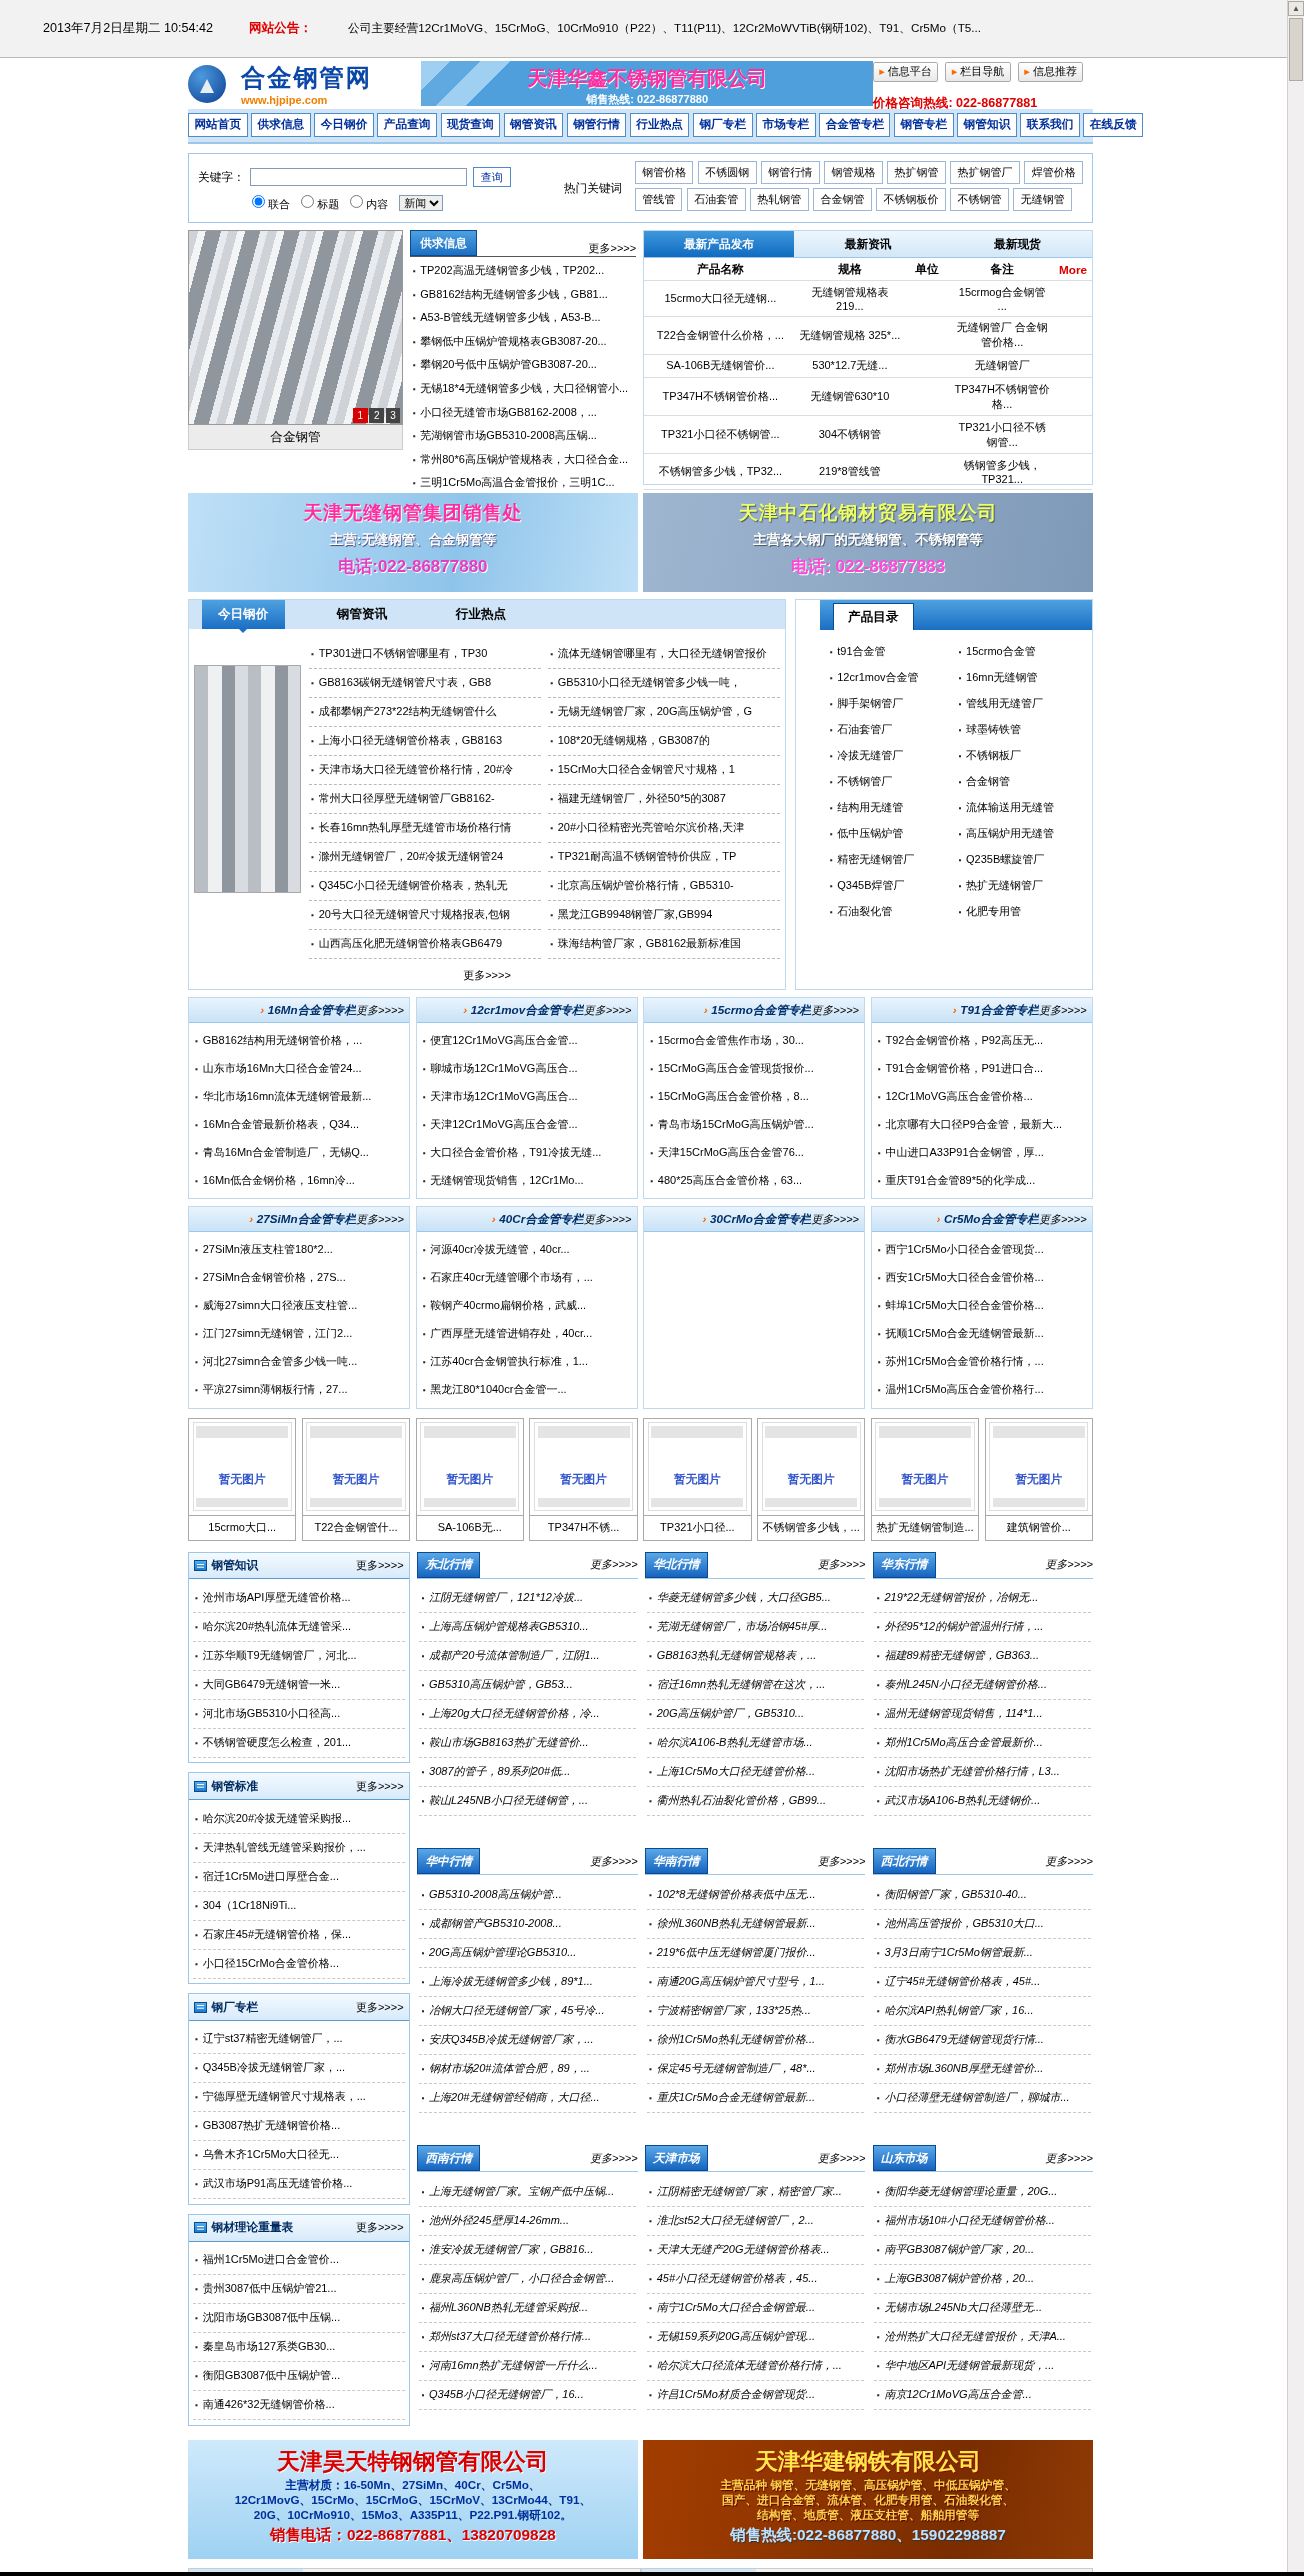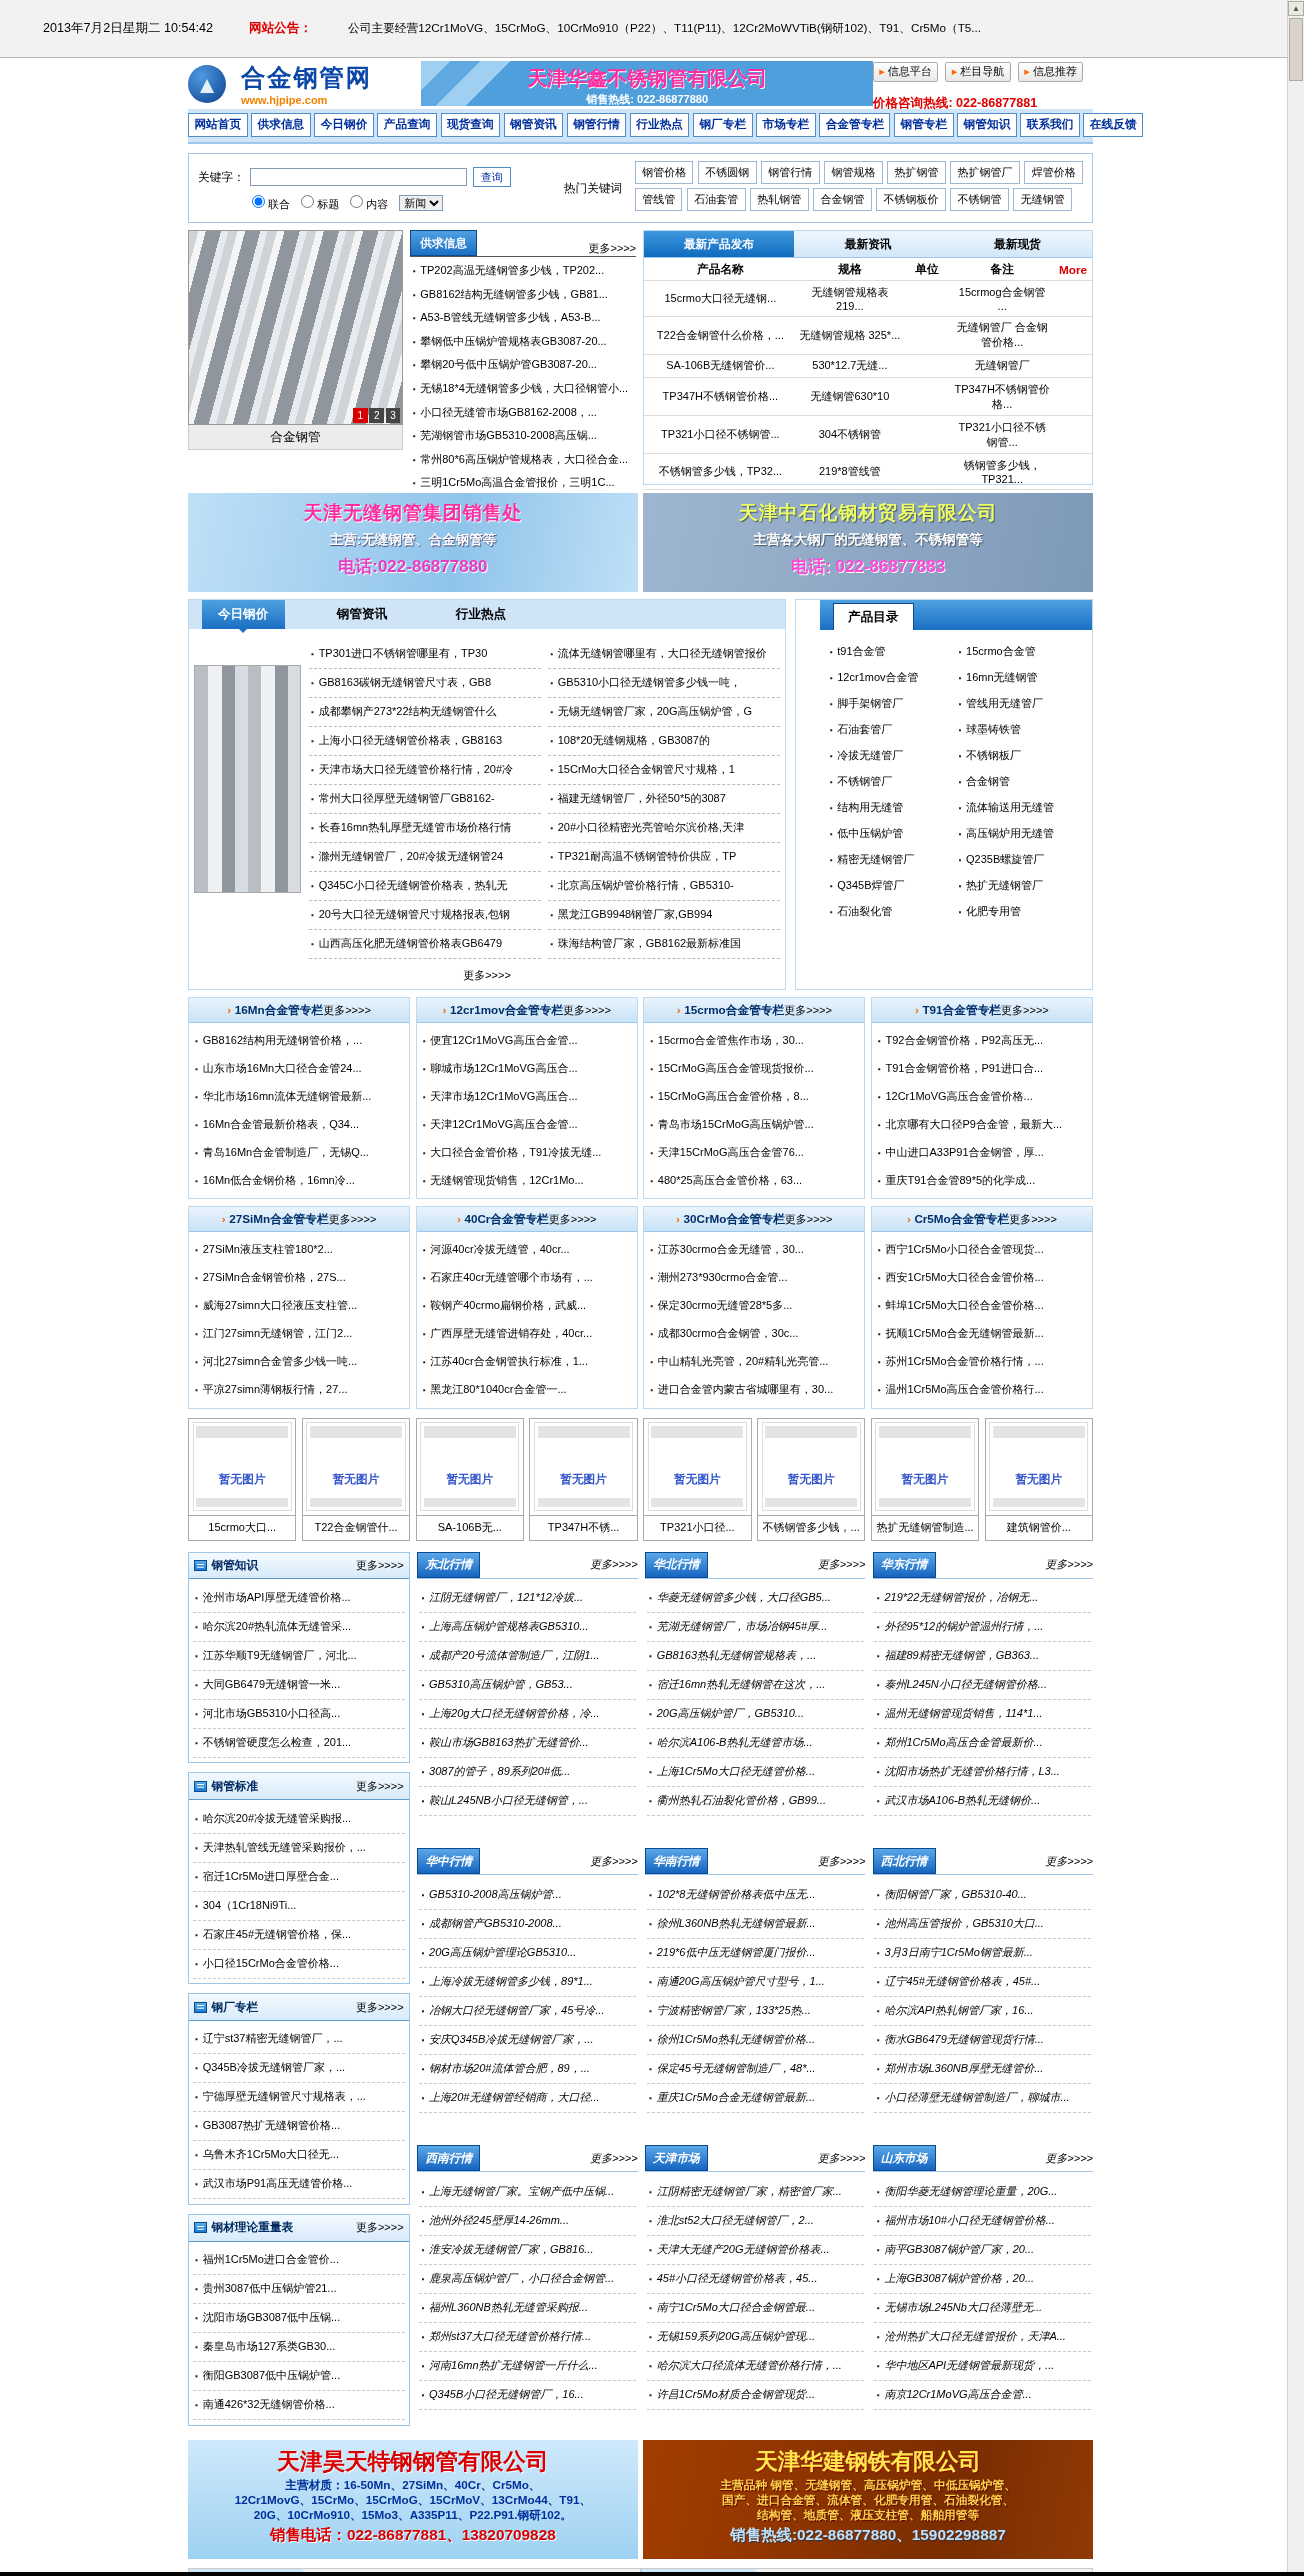--- a/index.html
+++ b/index.html
@@ -127,21 +127,21 @@
   .catalog-hd span { display:inline-block; background:#fff; font-size:12.6px; font-weight:bold;
     padding:4.5px 14.5px; border:0.9px solid #0b4a8f; border-bottom:none; }
   .catalog-body { display:flex; padding:9px 7.2px; }
   .catalog-body ul { flex:1; }
   .catalog-body li.it { line-height:25px; }
 
   
   .cols4 { display:flex; gap:5.4px; margin-top:7.2px; }
   .colbox { flex:1; border:0.9px solid #bcd9f0; }
   .colbox-hd { background:linear-gradient(#eaf4fd,#c8e2f6); border-bottom:0.9px solid #9cc6ea;
-    display:flex; justify-content:center; align-items:center; padding:4.5px 5.4px; }
+    display:flex; justify-content:flex-end; align-items:center; padding:4.5px 5.4px;font-style:italic; }
   .colbox-hd .t { font-size:11.7px; font-weight:bold; color:#00306b; white-space:nowrap; overflow:hidden; }
   .colbox-hd .t::before { content:"›"; color:#f60; font-weight:bold; margin-right:3.6px; }
   .colbox ul { padding:3.6px 3.6px; }
   .colbox li.it { line-height:26px; }
 
   
   .gallery { display:flex; gap:5.4px; margin-top:9px; }
   .gcell { flex:1; cursor:pointer; }
   .gimg { border:0.9px solid #aaa; background:#fff; padding:3.6px; height:98px; }
   .gimg .inner { height:100%; border:0.9px solid #ddd; position:relative;
@@ -563,28 +563,20 @@
             <li class="it">广西厚壁无缝管进销存处，40cr...</li>
             <li class="it">江苏40cr合金钢管执行标准，1...</li>
             <li class="it">黑龙江80*1040cr合金管一...</li>
           </ul>
       </div>
       <div class="colbox">
         <div class="colbox-hd">
             <span class="t">30CrMo合金管专栏</span>
             <span class="more">更多&gt;&gt;&gt;&gt;</span>
           </div>
-        <ul class="plain">
-            <li class="it">江苏30crmo合金无缝管，30...</li>
-            <li class="it">潮州273*930crmo合金管...</li>
-            <li class="it">保定30crmo无缝管28*5多...</li>
-            <li class="it">成都30crmo合金钢管，30c...</li>
-            <li class="it">中山精轧光亮管，20#精轧光亮管...</li>
-            <li class="it">进口合金管内蒙古省城哪里有，30...</li>
-          </ul>
       </div>
       <div class="colbox">
         <div class="colbox-hd">
             <span class="t">Cr5Mo合金管专栏</span>
             <span class="more">更多&gt;&gt;&gt;&gt;</span>
           </div>
         <ul class="plain">
             <li class="it">西宁1Cr5Mo小口径合金管现货...</li>
             <li class="it">西安1Cr5Mo大口径合金管价格...</li>
             <li class="it">蚌埠1Cr5Mo大口径合金管价格...</li>

